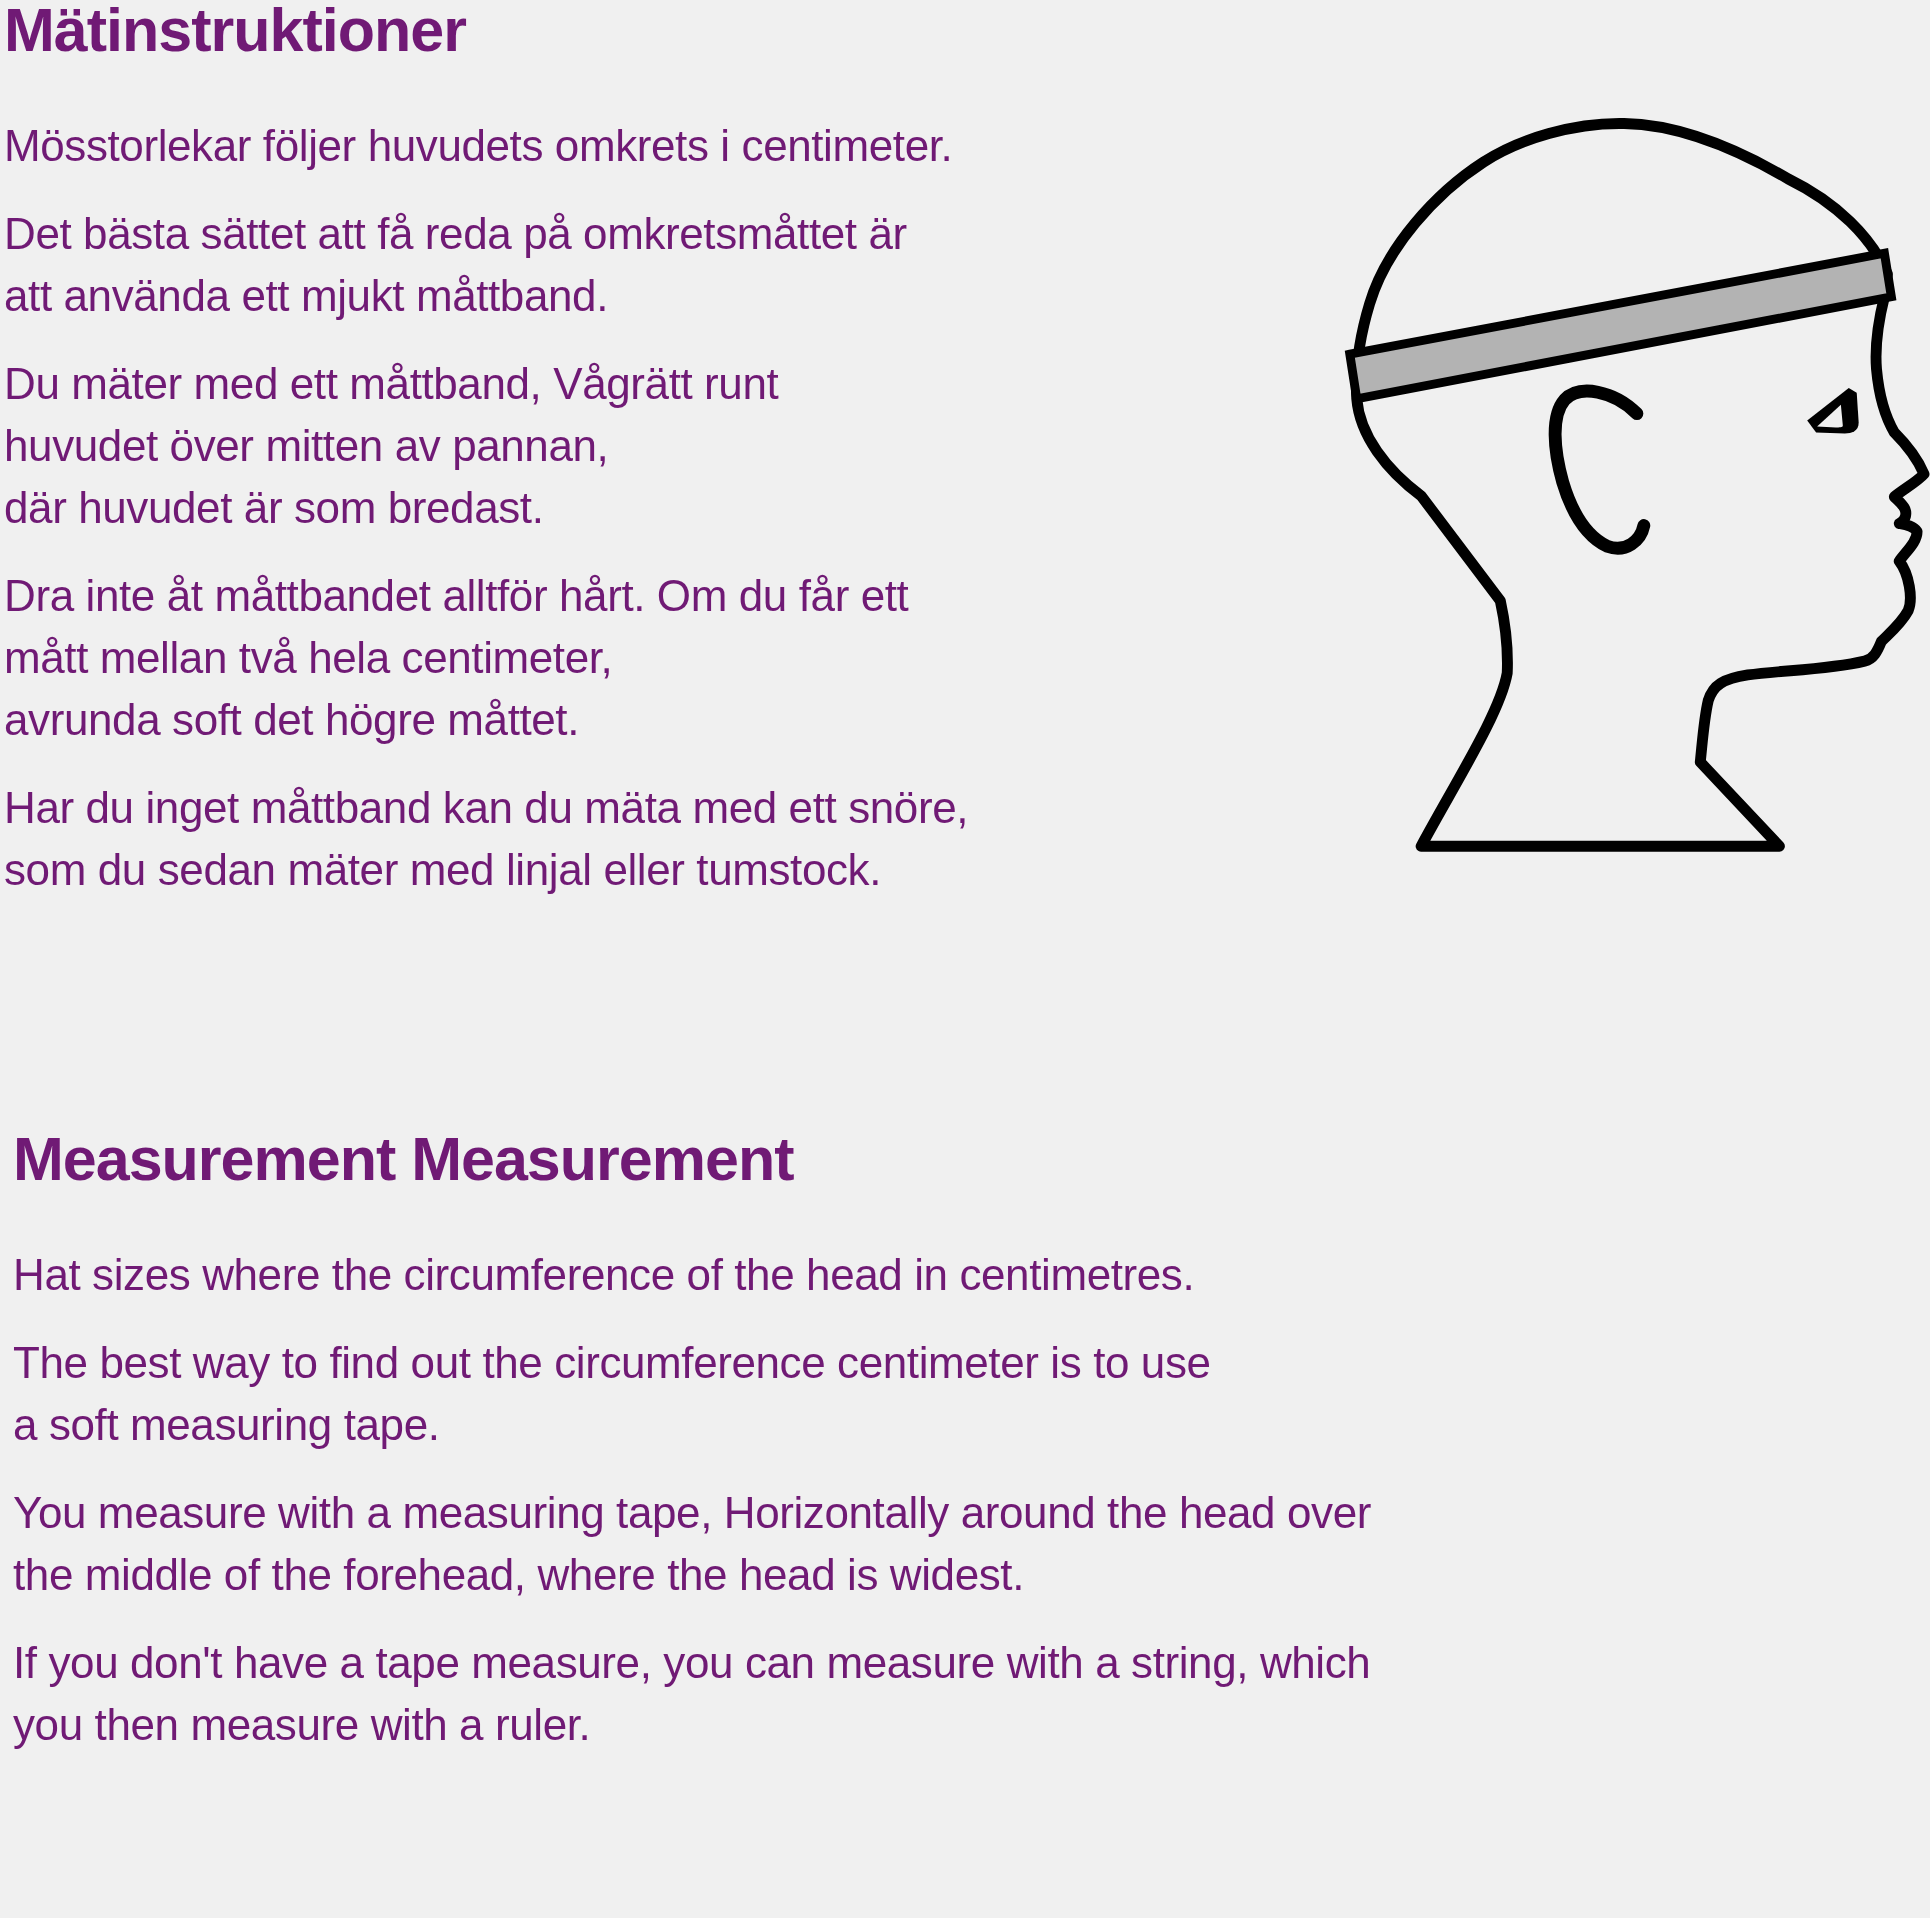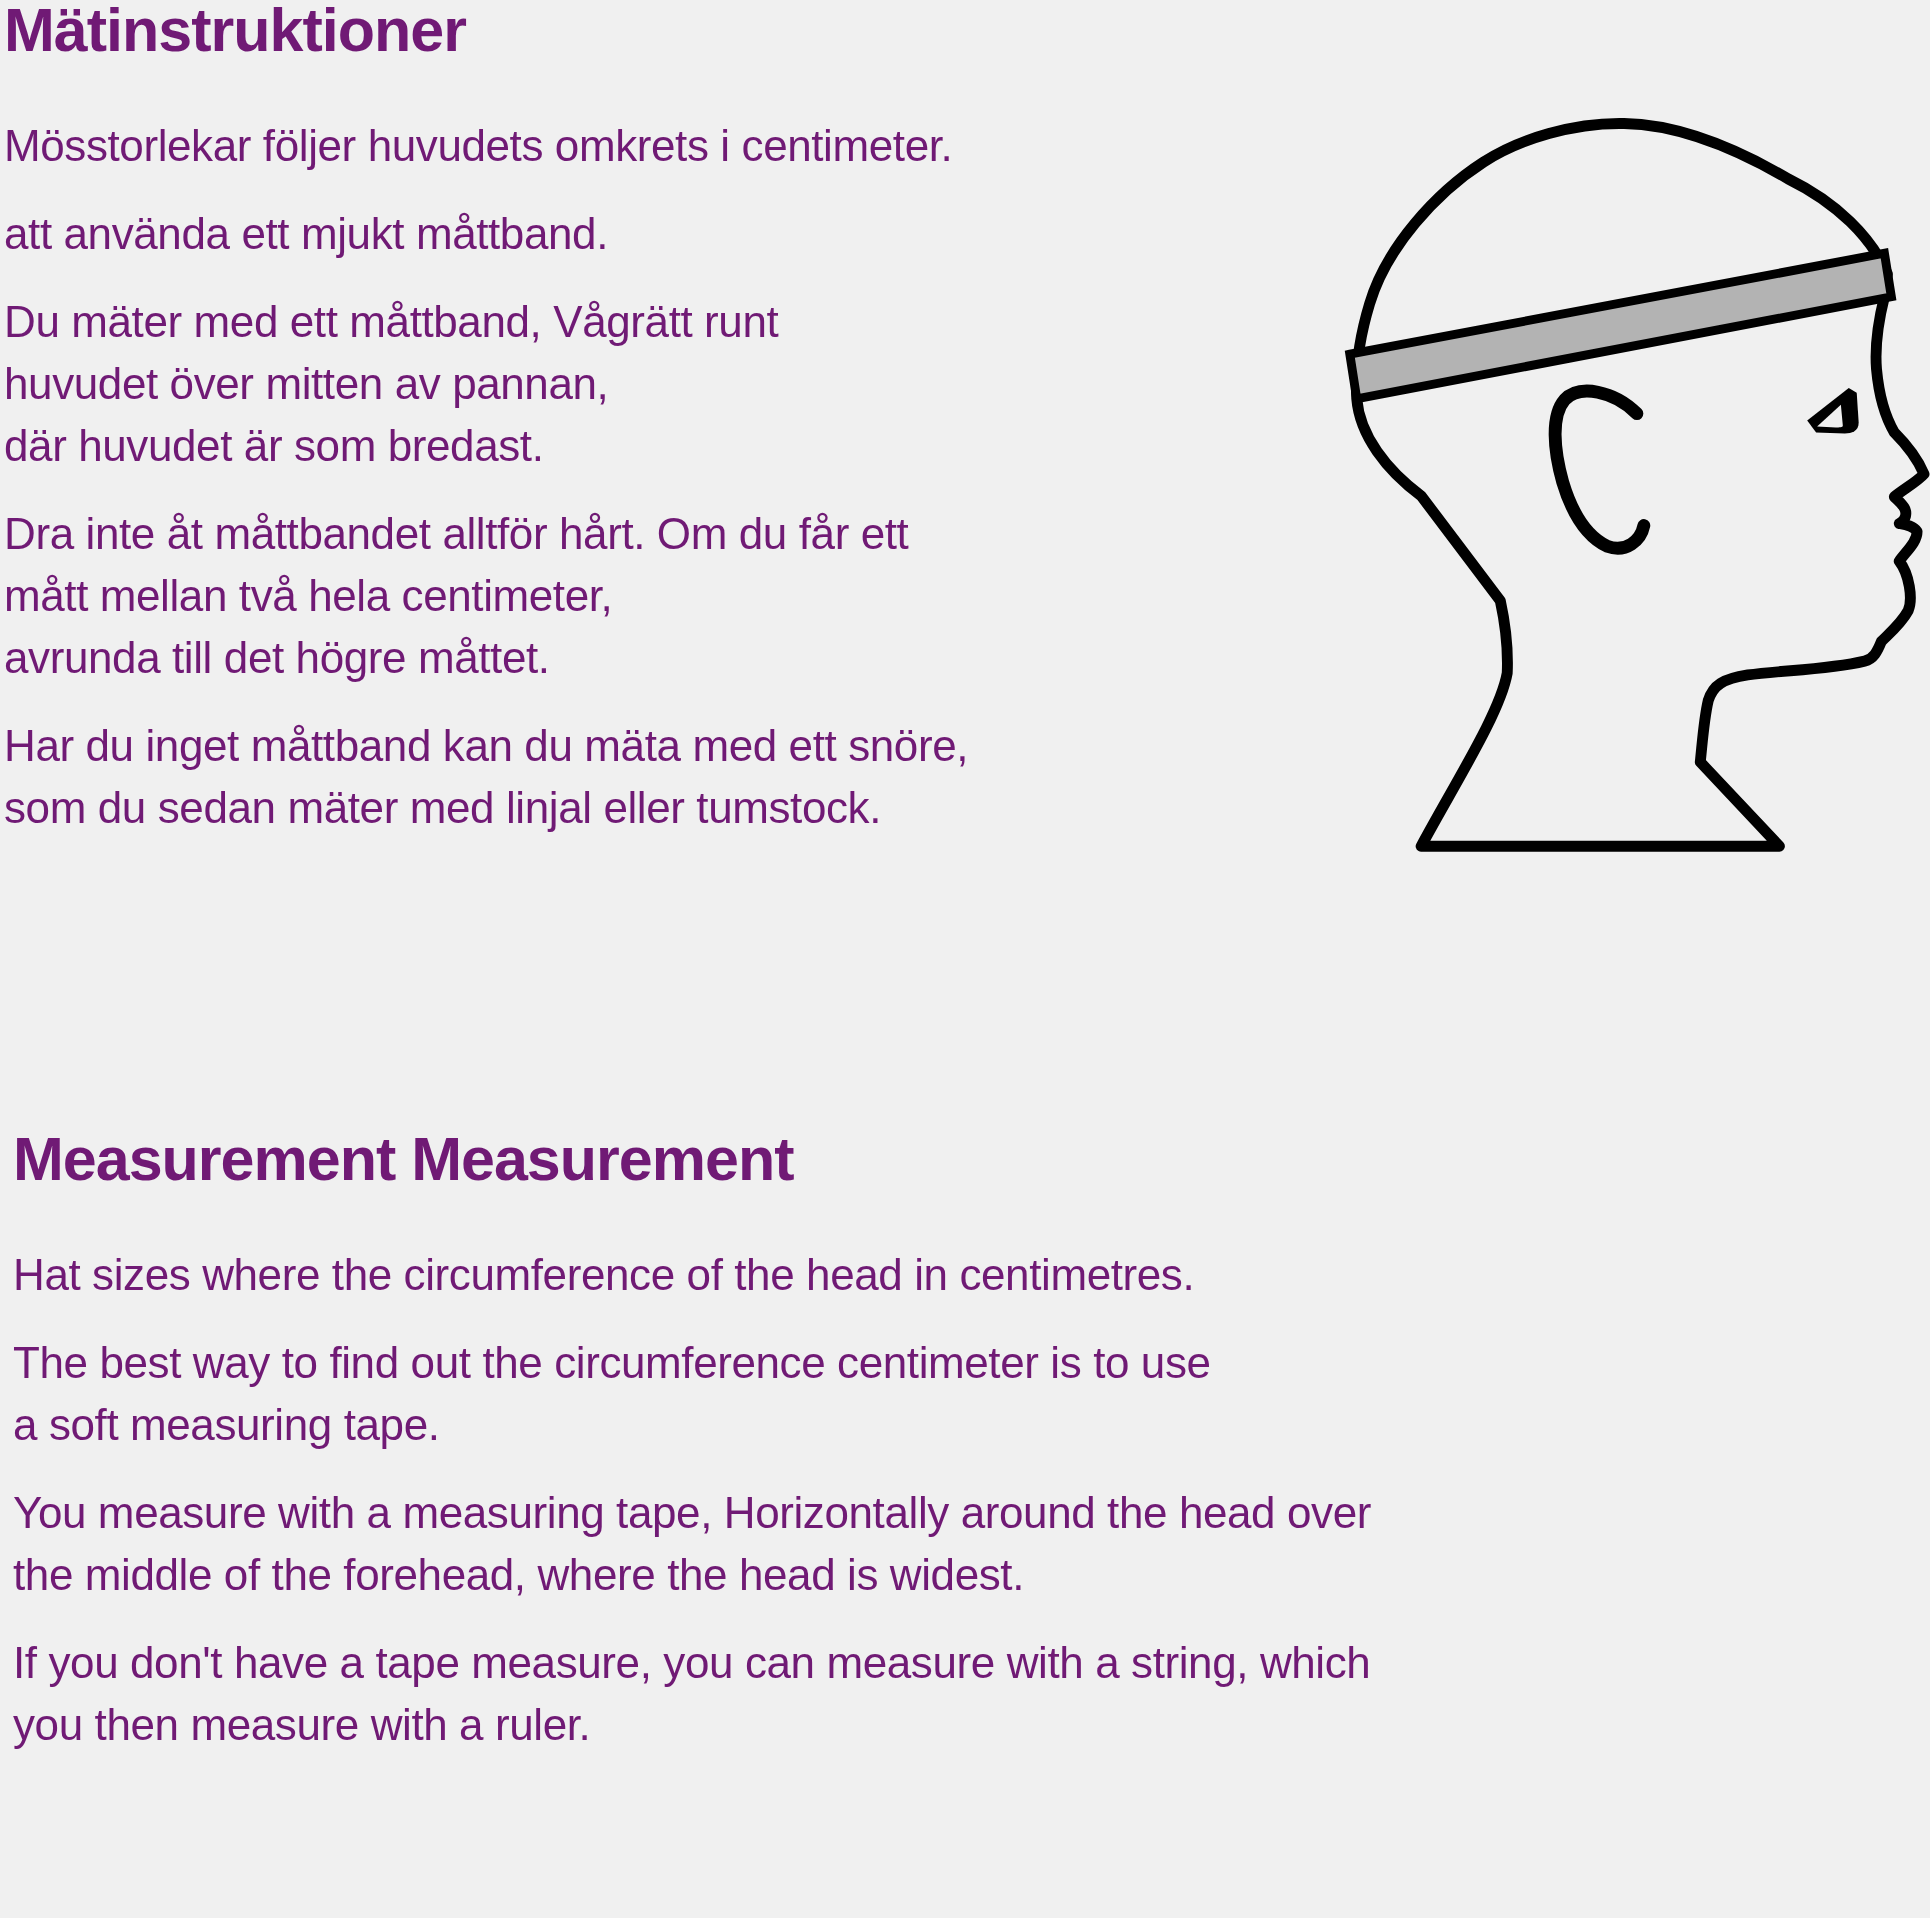--- a/index.html
+++ b/index.html
@@ -44,31 +44,32 @@
 
 <div class="page">
 
   <section class="text-section sv-section">
     <h1 class="section-title">Mätinstruktioner</h1>
 
     <div class="para">
       <div class="para-line">Mösstorlekar följer huvudets omkrets i centimeter.</div>
     </div>
     <div class="para">
+      <div class="para-line">Det bästa sättet att få reda på omkretsmåttet är</div>
       <div class="para-line">att använda ett mjukt måttband.</div>
     </div>
     <div class="para">
       <div class="para-line">Du mäter med ett måttband, Vågrätt runt</div>
       <div class="para-line">huvudet över mitten av pannan,</div>
       <div class="para-line">där huvudet är som bredast.</div>
     </div>
     <div class="para">
       <div class="para-line">Dra inte åt måttbandet alltför hårt. Om du får ett</div>
       <div class="para-line">mått mellan två hela centimeter,</div>
-      <div class="para-line">avrunda till det högre måttet.</div>
+      <div class="para-line">avrunda soft det högre måttet.</div>
     </div>
     <div class="para">
       <div class="para-line">Har du inget måttband kan du mäta med ett snöre,</div>
       <div class="para-line">som du sedan mäter med linjal eller tumstock.</div>
     </div>
   </section>
 
   <figure class="head-figure">
     <svg viewBox="0 0 610 800" width="604" height="792" xmlns="http://www.w3.org/2000/svg">
 

